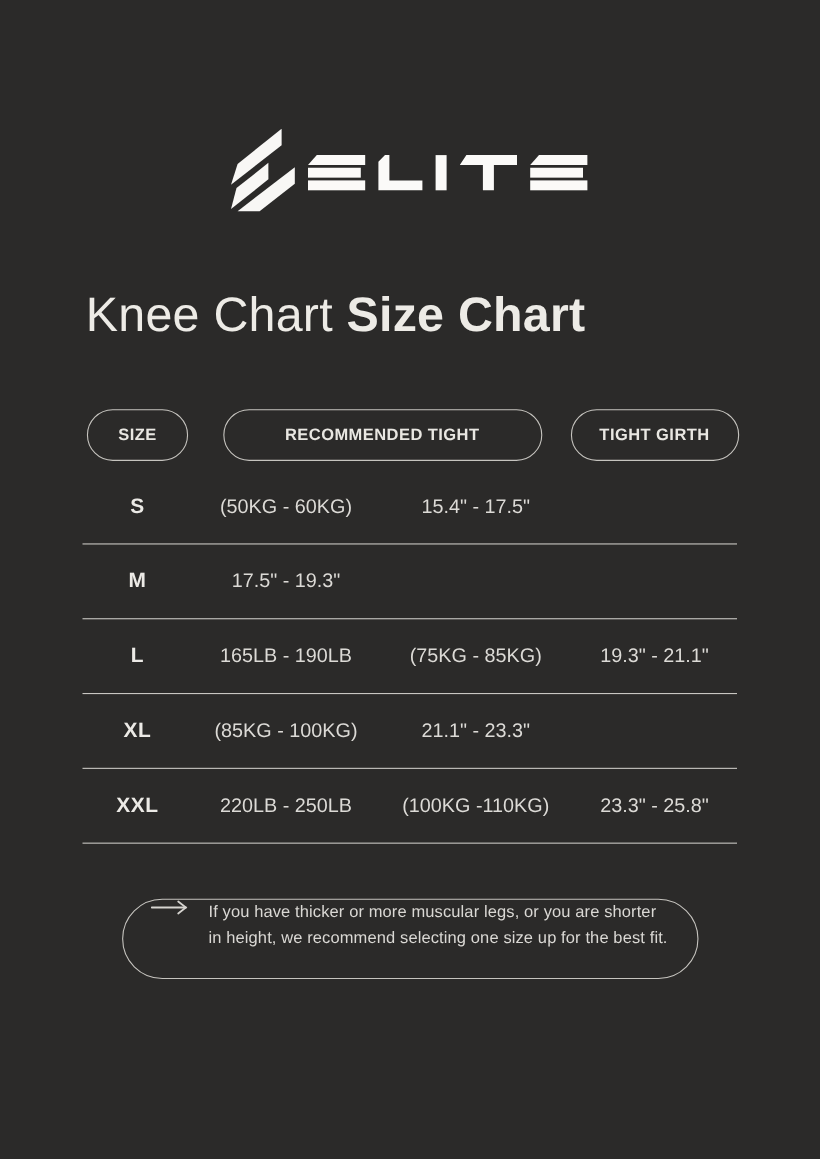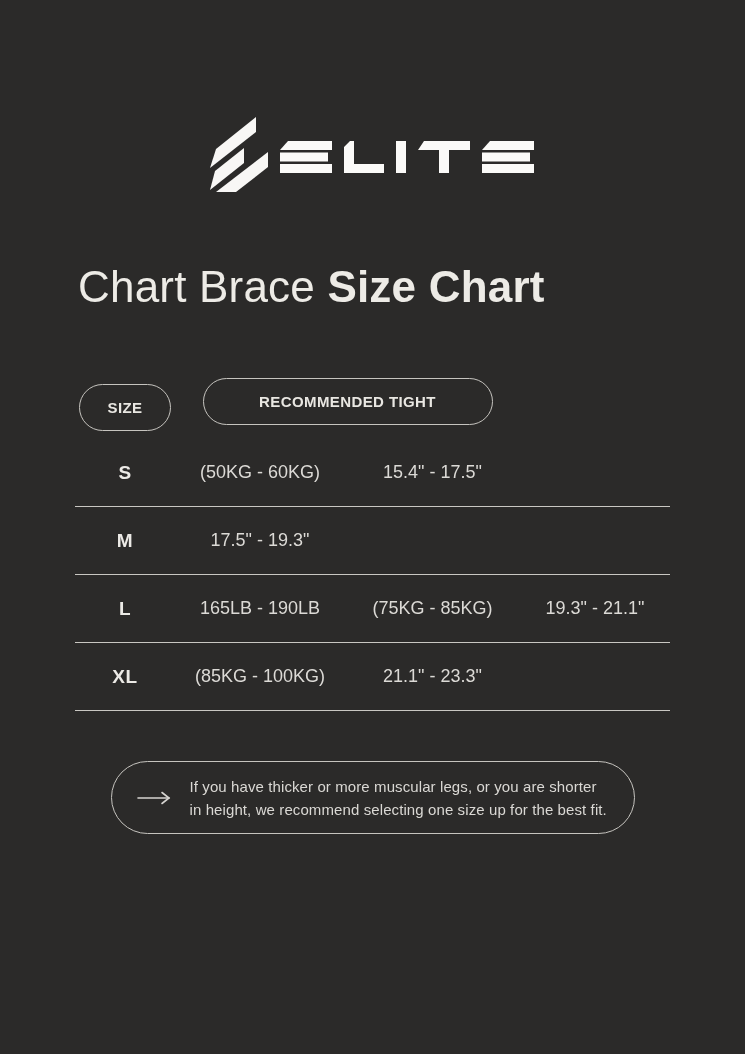--- a/index.html
+++ b/index.html
@@ -25,34 +25,34 @@
     display:grid;grid-template-columns:100px 170px 175px 150px;
     align-items:center;margin-bottom:8px;
   }
   .pill{
     height:47px;border:1.5px solid #c6c4bf;border-radius:26px;
     display:flex;align-items:center;justify-content:center;
     justify-self:center;box-sizing:border-box;
     color:#e9e7e2;font-size:15px;font-weight:700;letter-spacing:0.4px;
     white-space:nowrap;
   }
-  .pill-size{grid-column:1;width:92px;margin-top:12px;}
+  .pill-size{grid-column:1;width:92px;}
   .pill-weight{grid-column:2/4;width:290px;}
   .pill-girth{grid-column:4;width:153px;}
   .t-row{
     display:grid;grid-template-columns:100px 170px 175px 150px;
     height:67px;align-items:center;
     border-bottom:1.5px solid #c9c7c2;
   }
   .cell{text-align:center;color:#dcdad6;font-size:18px;}
   .cell.size{color:#eceae6;font-size:19px;font-weight:700;letter-spacing:0.5px;}
   .note-capsule{
     margin:50px auto 0;width:524px;height:73px;
     border:1.5px solid #c6c4bf;border-radius:37px;
-    display:flex;align-items:center;box-sizing:border-box;
+    display:flex;align-items:flex-start;box-sizing:border-box;
     padding-left:25px;
   }
   .note-arrow{flex:0 0 auto;margin-right:17px;display:flex;}
   .note-text{color:#dad8d4;font-size:15px;line-height:23px;letter-spacing:0.1px;}
 </style>
 </head>
 <body>
 
 <div class="logo-wrap">
   <svg width="326" height="76" viewBox="0 0 326 76" role="img" aria-label="ELITE">
@@ -76,30 +76,33 @@
       <polygon points="144,0 190,0 190,9 169,9 169,32 159,32 159,9 138,9"></polygon>
 
       <polygon points="210,0 254,0 254,9 202,9"></polygon>
       <rect x="202" y="11.5" width="48" height="9"></rect>
       <rect x="202" y="23" width="52" height="9"></rect>
     </g>
   </svg>
 </div>
 
 <h1 class="page-title">
-  <span class="t-regular">Chart Brace </span><span class="t-bold">Size Chart</span>
+  <span class="t-regular">Knee Chart </span><span class="t-bold">Size Chart</span>
 </h1>
 
 <div class="size-table">
   <div class="head-row">
     <div class="pill pill-size">
       <span>SIZE</span>
     </div>
     <div class="pill pill-weight">
       <span>RECOMMENDED TIGHT</span>
+    </div>
+    <div class="pill pill-girth">
+      <span>TIGHT GIRTH</span>
     </div>
   </div>
 
   <div class="t-row">
     <div class="cell size">S</div>
     <div class="cell">(50KG - 60KG)</div>
     <div class="cell">15.4" - 17.5"</div>
   </div>
   <div class="t-row">
     <div class="cell size">M</div>
@@ -109,20 +112,26 @@
     <div class="cell size">L</div>
     <div class="cell">165LB - 190LB</div>
     <div class="cell">(75KG - 85KG)</div>
     <div class="cell">19.3" - 21.1"</div>
   </div>
   <div class="t-row">
     <div class="cell size">XL</div>
     <div class="cell">(85KG - 100KG)</div>
     <div class="cell">21.1" - 23.3"</div>
   </div>
+  <div class="t-row">
+    <div class="cell size">XXL</div>
+    <div class="cell">220LB - 250LB</div>
+    <div class="cell">(100KG -110KG)</div>
+    <div class="cell">23.3" - 25.8"</div>
+  </div>
 </div>
 
 <div class="note-capsule">
   <span class="note-arrow">
     <svg width="36" height="14" viewBox="0 0 36 14">
       <g fill="none" stroke="#d6d4d0" stroke-width="1.6" stroke-linecap="round">
         <line x1="1" y1="7" x2="32" y2="7"></line>
         <polyline points="25,1.5 32,7 25,12.5"></polyline>
       </g>
     </svg>

